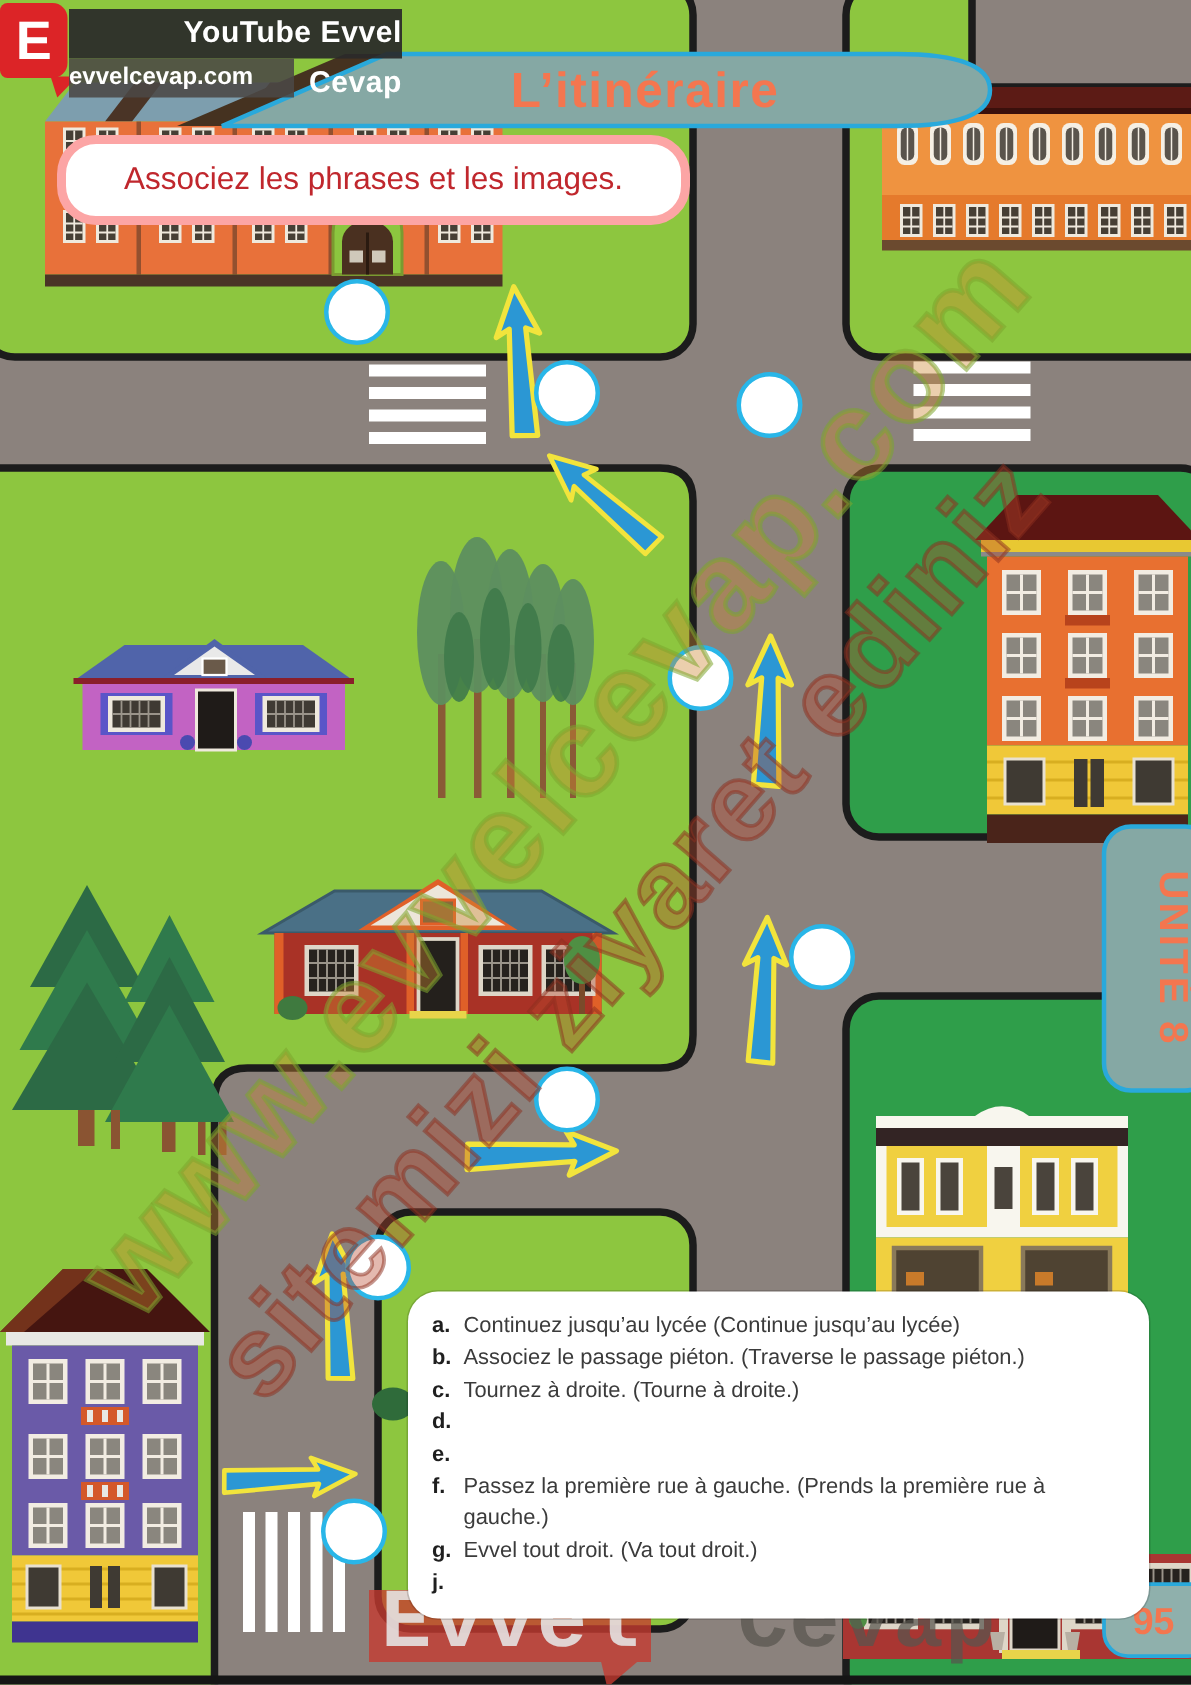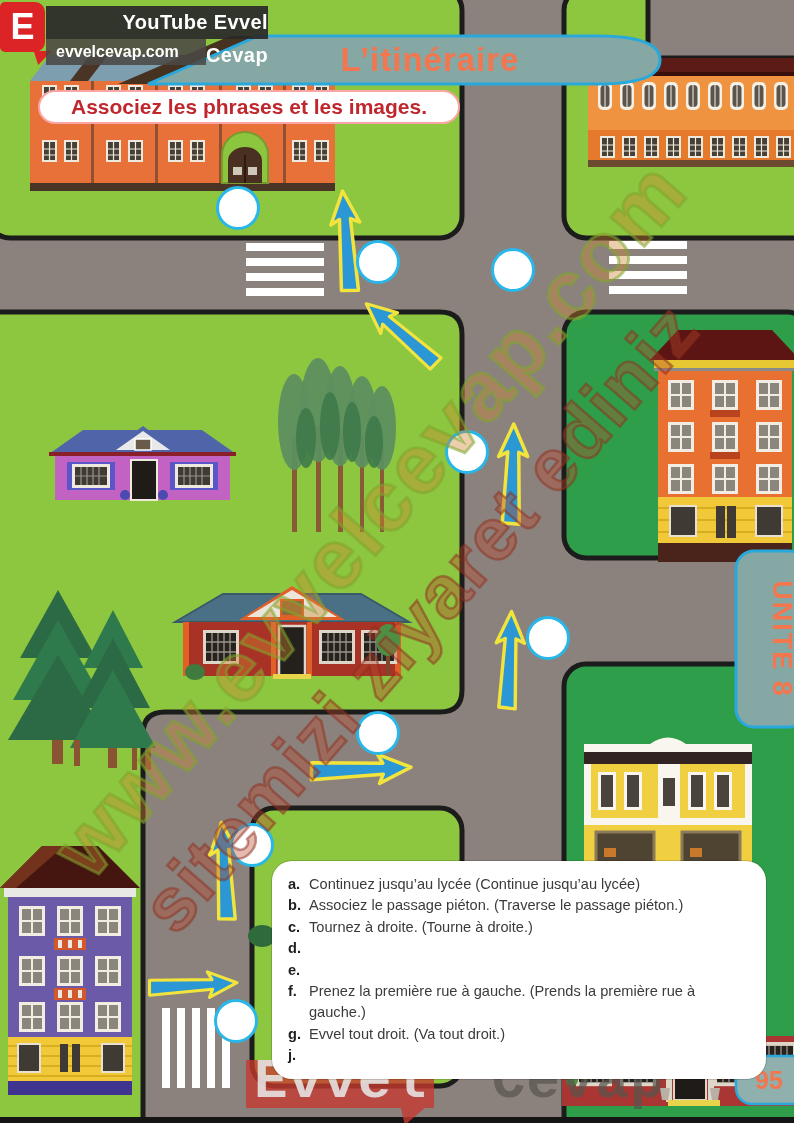--- a/index.html
+++ b/index.html
@@ -28,27 +28,27 @@
       align-items:center;justify-content:center;color:#fff;font-size:36px;
       font-weight:bold;}
   .logo-tail{position:absolute;left:30px;top:51px;width:0;height:0;z-index:8;
       border:9px solid transparent;border-top:14px solid #dc2427;
       transform:skewX(-18deg);}
   .logo-bar1{position:absolute;left:46px;top:6px;width:212px;height:33px;z-index:8;
       background:rgba(42,42,42,.93);color:#fff;font-size:20px;font-weight:bold;
       line-height:33px;padding-left:10px;letter-spacing:.4px;text-align:right;}
   .logo-bar2{position:absolute;left:46px;top:39px;width:150px;height:26px;z-index:8;
       background:rgba(75,72,70,.88);color:#fff;font-size:16px;font-weight:bold;
-      line-height:26px;padding-left:10px;}
+      line-height:26px;padding-left:0;}
 
   
-  .instruction{position:absolute;left:38px;top:90px;width:422px;height:34px;z-index:8;
-      background:#fff;border:2px solid #fca5a5;border-radius:26px;display:flex;
+  .instruction{position:absolute;left:38px;top:90px;width:422px;height:60px;z-index:8;
+      background:#fff;border:6px solid #fca5a5;border-radius:26px;display:flex;
       align-items:center;justify-content:center;color:#c0272d;font-size:21px;
-      font-weight:bold;box-sizing:border-box;}
+      font-weight:normal;box-sizing:border-box;}
 
   
   .phrase-box{position:absolute;left:272px;top:861px;width:494px;z-index:7;
       background:#fff;border-radius:20px;padding:13px 14px 12px 16px;
       box-sizing:border-box;box-shadow:0 0 0 1px rgba(0,0,0,.15);}
   .phrase{display:flex;font-size:14.6px;color:#3b3b3b;line-height:21.4px;}
   .phrase .pl{font-weight:bold;color:#1f1f1f;width:21px;flex:none;}
 
   
   .footer-wm{position:absolute;left:246px;top:1054px;z-index:6;width:420px;height:69px;
@@ -426,21 +426,21 @@
       <span class="pt">Tournez à droite. (Tourne à droite.)</span>
     </div>
     <div class="phrase">
       <span class="pl">d.</span>
     </div>
     <div class="phrase">
       <span class="pl">e.</span>
     </div>
     <div class="phrase">
       <span class="pl">f.</span>
-      <span class="pt">Prenez la première rue à gauche. (Prends la première rue à gauche.)</span>
+      <span class="pt">Passez la première rue à gauche. (Prends la première rue à gauche.)</span>
     </div>
     <div class="phrase">
       <span class="pl">g.</span>
       <span class="pt">Evvel tout droit. (Va tout droit.)</span>
     </div>
     <div class="phrase">
       <span class="pl">j.</span>
     </div>
   </div>
 

